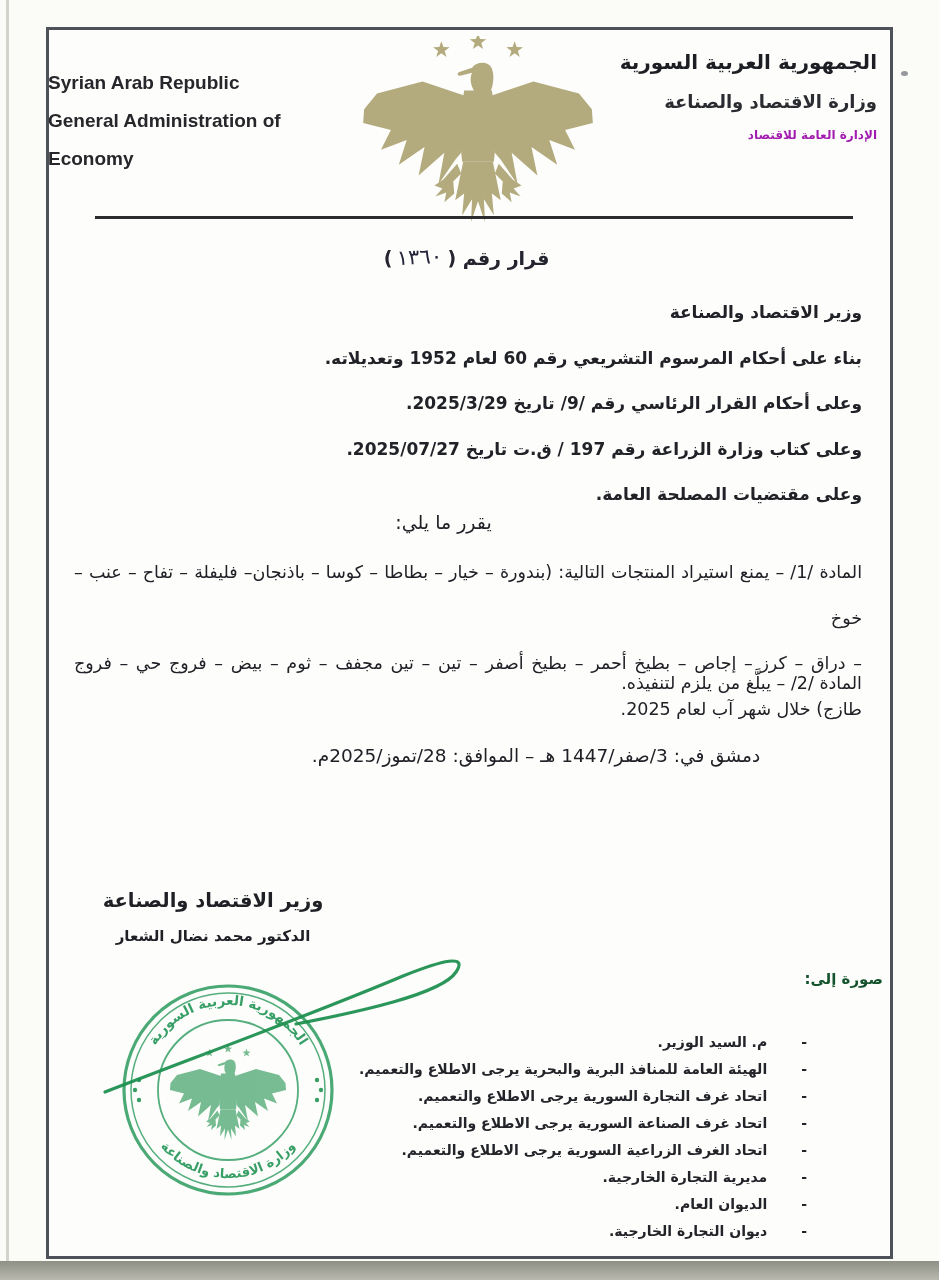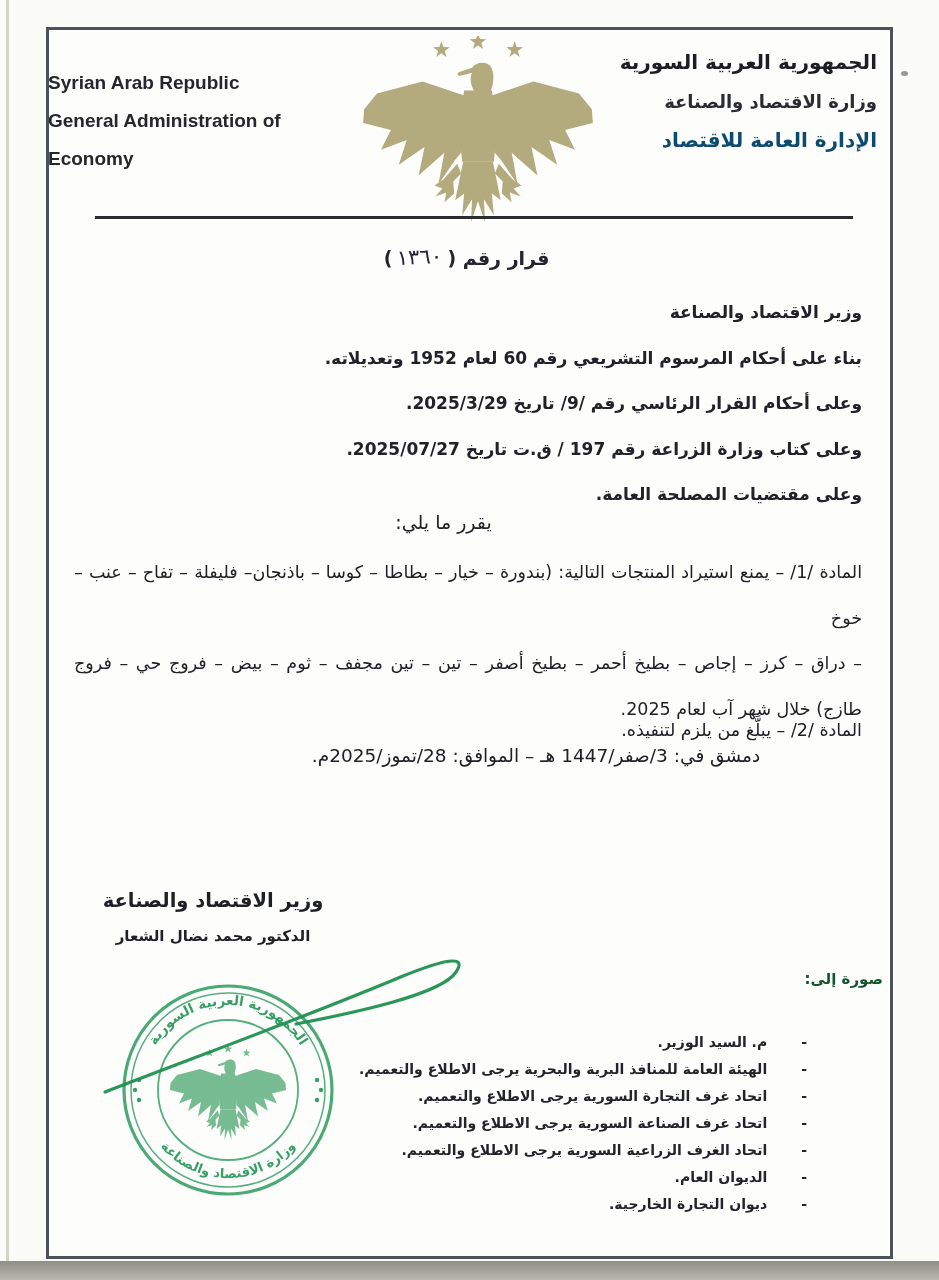--- a/index.html
+++ b/index.html
@@ -9,37 +9,37 @@
   .scan-edge{position:absolute;left:6px;top:0;width:3px;height:1261px;background:#c3c3ba;opacity:.7;}
   .scan-band{position:absolute;left:0;top:1261px;width:939px;height:19px;background:linear-gradient(180deg,#8e8f85,#b9b9ae);}
   .artifact{position:absolute;left:901px;top:71px;width:7px;height:5px;background:#7c8187;border-radius:50%;opacity:.8;}
 
   .hdr-en{position:absolute;left:48px;top:64px;width:322px;text-align:left;font-weight:bold;
           font-size:19px;line-height:38px;color:#26262b;font-family:"Liberation Sans","DejaVu Sans",sans-serif;}
   .emblem{position:absolute;left:356px;top:36px;width:244px;height:198px;}
   .hdr-ar{position:absolute;right:62px;top:50px;text-align:right;direction:rtl;}
   .hdr-ar .l1{font-size:20px;font-weight:bold;margin-bottom:17px;}
   .hdr-ar .l2{font-size:18px;font-weight:bold;margin-bottom:16px;color:#2b2c31;}
-  .hdr-ar .l3{font-size:20px;font-weight:bold;color:#0c4a6e;}
+  .hdr-ar .l3{font-size:12px;font-weight:bold;color:#a21caf;}
   .rule{position:absolute;left:95px;top:216px;width:758px;height:3px;background:#2a2c30;}
 
   .decree-line{position:absolute;left:46px;top:246px;width:841px;text-align:center;direction:rtl;
                font-size:19px;font-weight:bold;color:#23242e;}
   .decree-num{display:inline-block;transform:rotate(-3deg) translateY(-1px);font-size:21px;
               letter-spacing:3px;font-weight:normal;color:#24243a;padding:0 5px;}
 
   .preamble{position:absolute;right:77px;top:290px;direction:rtl;text-align:right;
             font-weight:bold;font-size:17px;line-height:45.5px;color:#212228;}
   .decides{position:absolute;left:0;top:511px;width:939px;text-align:center;direction:rtl;
            font-size:19px;color:#202127;transform:translateX(-26px);}
   .article1{position:absolute;left:74px;top:550px;width:788px;direction:rtl;font-size:17.5px;
             line-height:45.5px;color:#202127;}
   .article1 .jline{text-align:justify;text-align-last:justify;}
   .article1 .rline{text-align:right;}
-  .article2{position:absolute;right:77px;top:720px;direction:rtl;font-size:17.5px;color:#202127;}
+  .article2{position:absolute;right:77px;top:673px;direction:rtl;font-size:17.5px;color:#202127;}
   .dateline{position:absolute;left:116px;top:745px;width:840px;text-align:center;direction:rtl;
             font-size:18.5px;color:#202127;}
 
   .sigblock{position:absolute;left:50px;top:889px;width:326px;text-align:center;direction:rtl;
             font-weight:bold;color:#1f2026;}
   .sig-title{font-size:19.5px;margin-bottom:15px;}
   .sig-name{font-size:15px;white-space:nowrap;}
   .stamp{position:absolute;left:112px;top:974px;width:232px;height:232px;opacity:.92;}
   .signature-svg{position:absolute;left:58px;top:928px;width:430px;height:220px;z-index:5;pointer-events:none;}
 
@@ -145,18 +145,19 @@
     <path d="M 47 164 C 140 128 255 86 345 48 C 385 32 410 26 398 44 C 384 66 300 84 238 96" fill="none" stroke="#1f9050" stroke-width="3.2" stroke-linecap="round" opacity="0.95"></path>
   </svg>
 
   <div class="copies-title">صورة إلى:</div>
   <div class="copies">
     <div class="copy-row"><span class="bullet">-</span><span>م. السيد الوزير.</span></div>
     <div class="copy-row"><span class="bullet">-</span><span>الهيئة العامة للمنافذ البرية والبحرية يرجى الاطلاع والتعميم.</span></div>
     <div class="copy-row"><span class="bullet">-</span><span>اتحاد غرف التجارة السورية يرجى الاطلاع والتعميم.</span></div>
     <div class="copy-row"><span class="bullet">-</span><span>اتحاد غرف الصناعة السورية يرجى الاطلاع والتعميم.</span></div>
     <div class="copy-row"><span class="bullet">-</span><span>اتحاد الغرف الزراعية السورية يرجى الاطلاع والتعميم.</span></div>
+    <div class="copy-row"><span class="bullet">-</span><span>مديرية التجارة الخارجية.</span></div>
     <div class="copy-row"><span class="bullet">-</span><span>الديوان العام.</span></div>
     <div class="copy-row"><span class="bullet">-</span><span>ديوان التجارة الخارجية.</span></div>
   </div>
 
   <div class="scan-band"></div>
 </div>
 
 </body></html>

